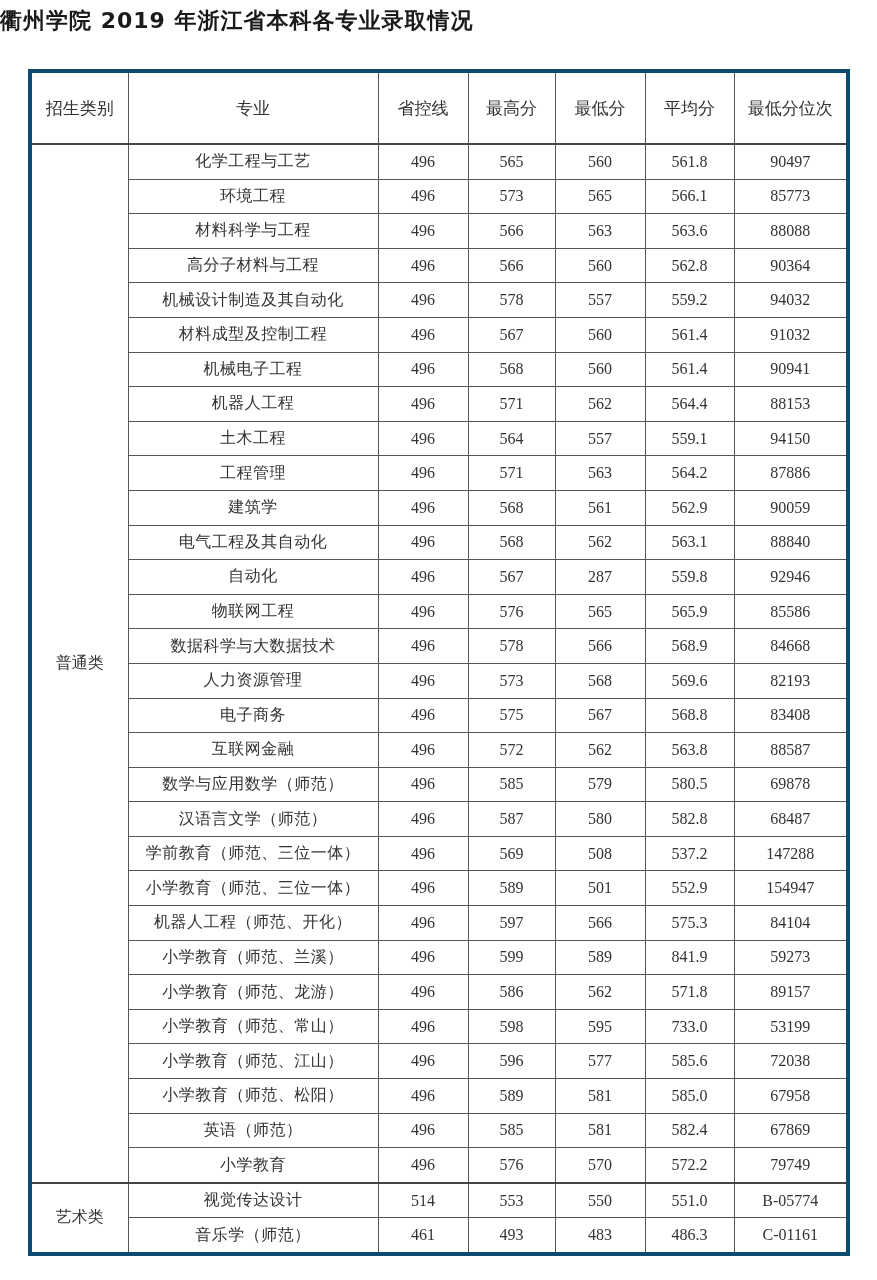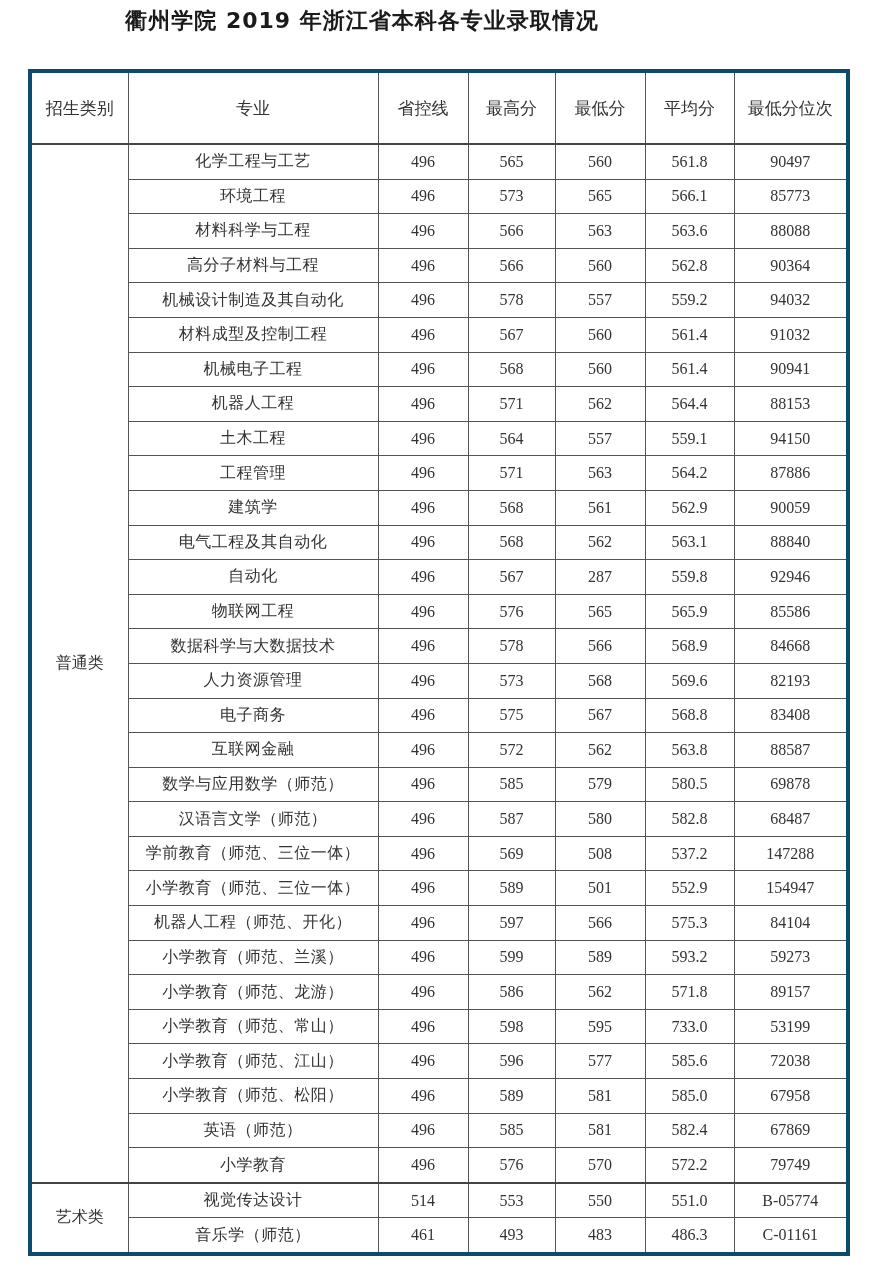--- a/index.html
+++ b/index.html
@@ -3,21 +3,21 @@
   <meta charset="utf-8">
   <style>
     html, body { margin: 0; padding: 0; background: #ffffff; }
     body {
       width: 877px; height: 1280px; position: relative; overflow: hidden;
       font-family: "DejaVu Serif", "Liberation Serif", serif;
       color: #2a2a2a;
     }
     .title {
       position: absolute; left: 0; top: 6px; width: 724px;
-      text-align: center; font-size: 22px; font-weight: bold;
+      font-size: 22px; font-weight: bold;
       font-family: "DejaVu Sans", "Liberation Sans", sans-serif;
       color: #1a1a1a; letter-spacing: 1px;
     }
     table.admit {
       position: absolute; left: 28px; top: 69px;
       width: 818px; border-collapse: collapse; table-layout: fixed;
       border: 4px solid #0c4a6e;
     }
     table.admit th, table.admit td {
       border: 1px solid #555; text-align: center; vertical-align: middle;
@@ -259,21 +259,21 @@
         <td class="num">597</td>
         <td class="num">566</td>
         <td class="num">575.3</td>
         <td class="num">84104</td>
       </tr>
       <tr>
         <td class="major">小学教育（师范、兰溪）</td>
         <td class="num">496</td>
         <td class="num">599</td>
         <td class="num">589</td>
-        <td class="num">593.2</td>
+        <td class="num">841.9</td>
         <td class="num">59273</td>
       </tr>
       <tr>
         <td class="major">小学教育（师范、龙游）</td>
         <td class="num">496</td>
         <td class="num">586</td>
         <td class="num">562</td>
         <td class="num">571.8</td>
         <td class="num">89157</td>
       </tr>

